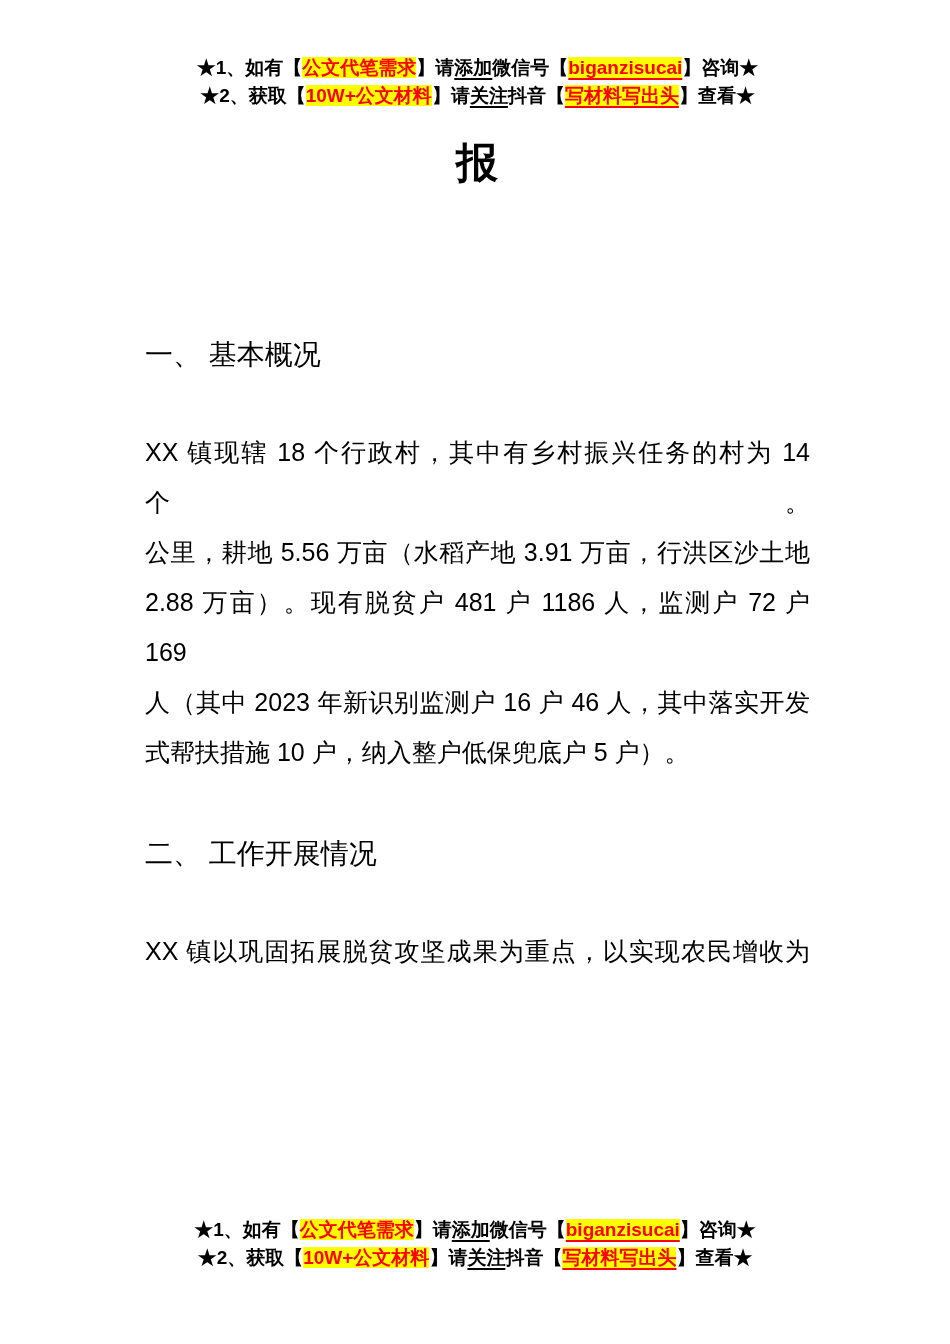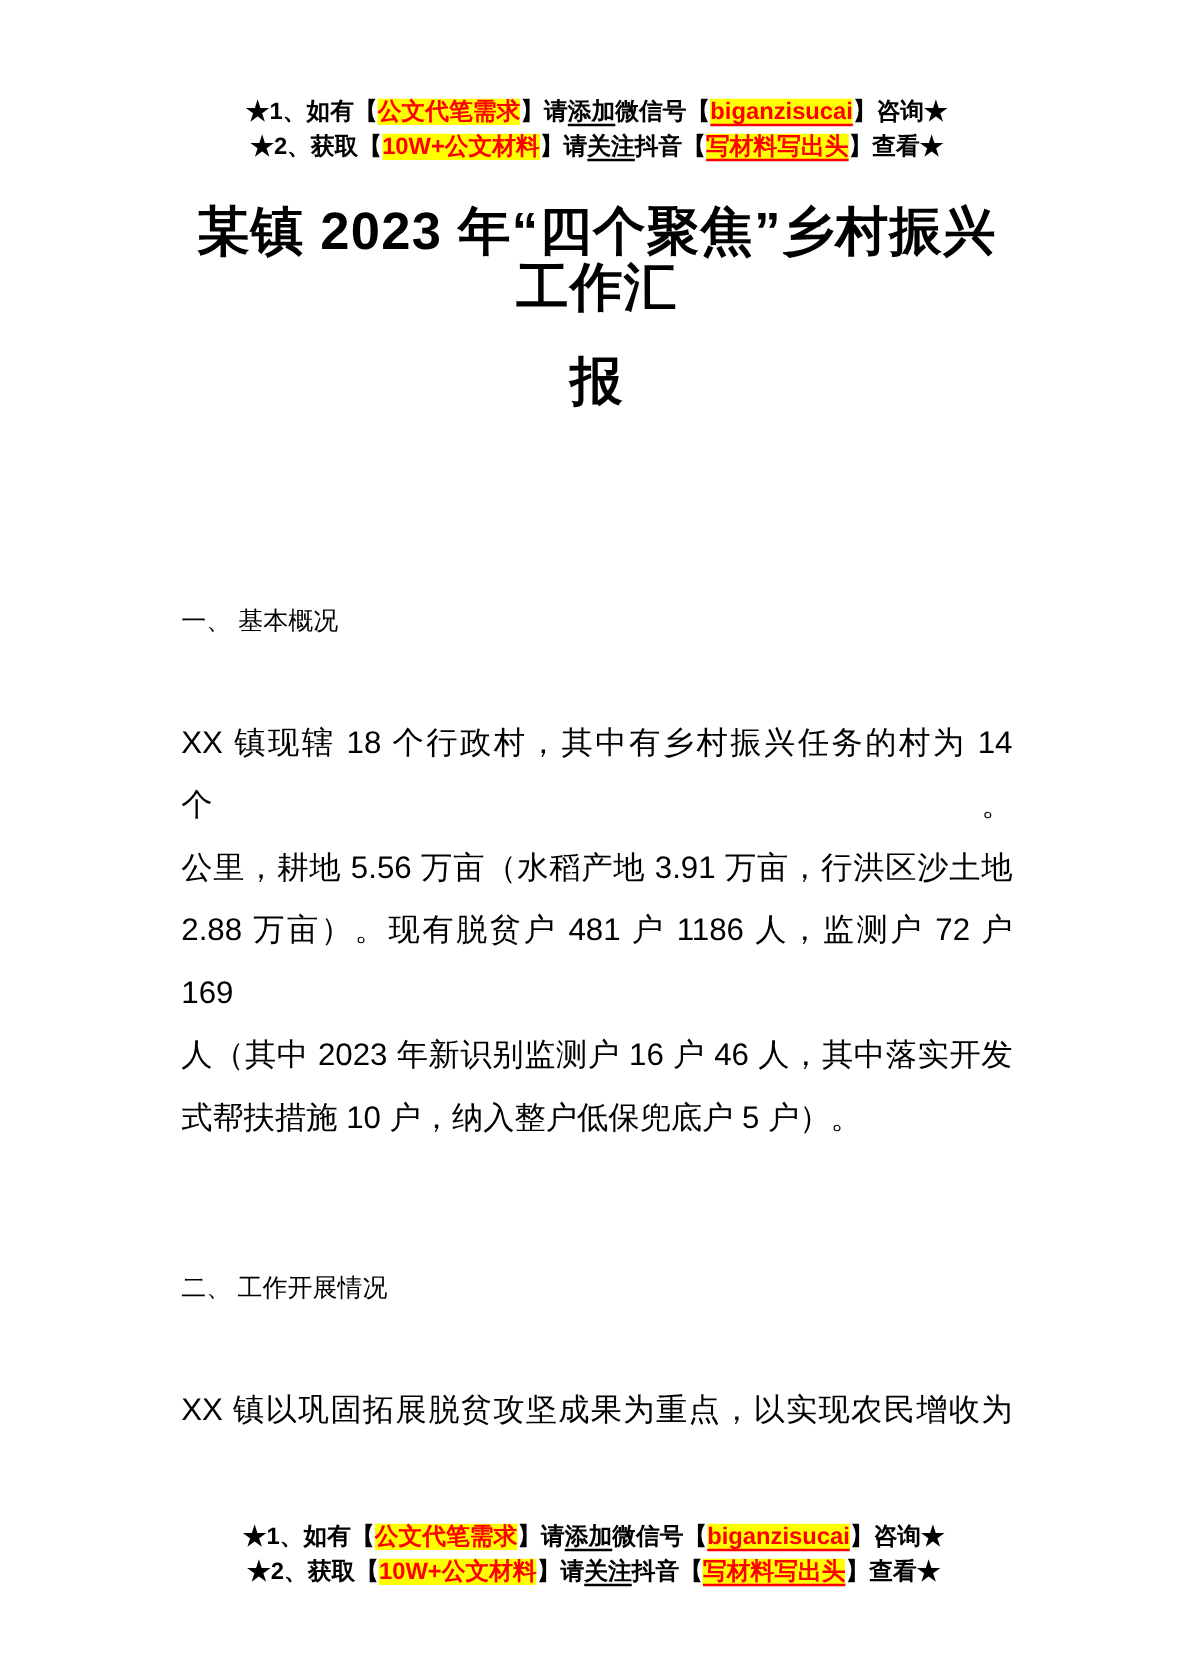--- a/index.html
+++ b/index.html
@@ -6,21 +6,21 @@
   html, body { background: #888; }
   .page {
     position: relative;
     width: 950px;
     height: 1344px;
     margin: 0 auto;
     background: #ffffff;
     color: #000000;
     font-family: "Liberation Sans", sans-serif;
     overflow: hidden;
-    padding: 76px 140px 0 145px;
+    padding: 54px 140px 0 145px;
   }
   
   .promo {
     text-align: center;
     font-weight: bold;
     font-size: 19px;
     line-height: 28px;
     white-space: nowrap;
   }
   .promo .seg { color: #000000; }
@@ -37,47 +37,46 @@
     margin-top: 30px;
     text-align: center;
     font-size: 42px;
     font-weight: bold;
     letter-spacing: 1px;
   }
   .title-line { height: 45px; line-height: 45px; }
   .title-line + .title-line { margin-top: 75px; }
   
   .section-heading {
-    font-size: 20px;
+    font-size: 28px;
     font-weight: normal;
     line-height: 34px;
   }
   .heading-1 { margin-top: 153px; }
-  .heading-2 { margin-top: 95px; font-family: Liberation Serif, serif; }
+  .heading-2 { margin-top: 60px; }
   
   .para { margin-top: 55px; font-size: 25px; }
   .body-line {
     line-height: 50px;
     text-align: justify;
     text-align-last: justify;
   }
   .body-line.last { text-align-last: left; }
 </style>
 </head>
 <body>
 
 <div class="page">
 
   <div class="promo promo-top" style="--hl-bg: #ffff00; --hl-fg: #ff0000;">
       <div class="promo-line"><span class="seg">★1、如有【</span><span class="seg hl">公文代笔需求</span><span class="seg">】请</span><span class="seg u">添加</span><span class="seg">微信号【</span><span class="seg hl u">biganzisucai</span><span class="seg">】咨询★</span></div>
       <div class="promo-line"><span class="seg">★2、获取【</span><span class="seg hl">10W+公文材料</span><span class="seg">】请</span><span class="seg u">关注</span><span class="seg">抖音【</span><span class="seg hl u">写材料写出头</span><span class="seg">】查看★</span></div>
     </div>
 
   <h1 class="doc-title">
-      <div class="title-line">某镇 2023 年“四个聚焦”乡村振兴工作汇</div>
       <div class="title-line">报</div>
     </h1>
 
   <h2 class="section-heading heading-1">一、 基本概况</h2>
 
   <div class="para">
       <div class="body-line">XX 镇现辖 18 个行政村，其中有乡村振兴任务的村为 14 个。</div>
       <div class="body-line">公里，耕地 5.56 万亩（水稻产地 3.91 万亩，行洪区沙土地</div>
       <div class="body-line">2.88 万亩）。现有脱贫户 481 户 1186 人，监测户 72 户 169</div>
       <div class="body-line">人（其中 2023 年新识别监测户 16 户 46 人，其中落实开发</div>

